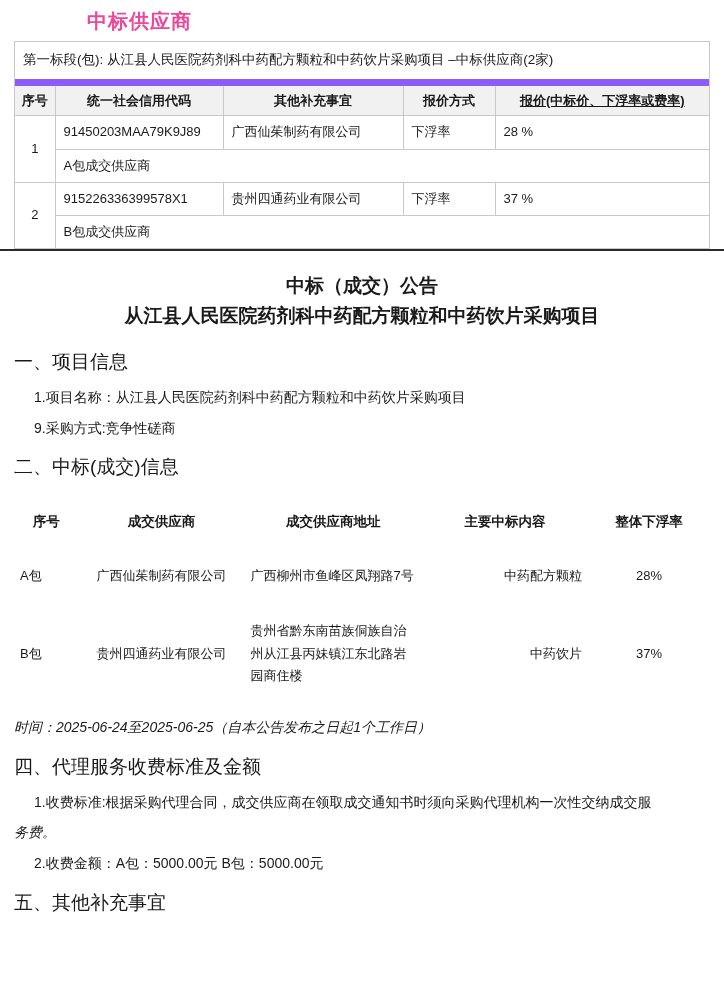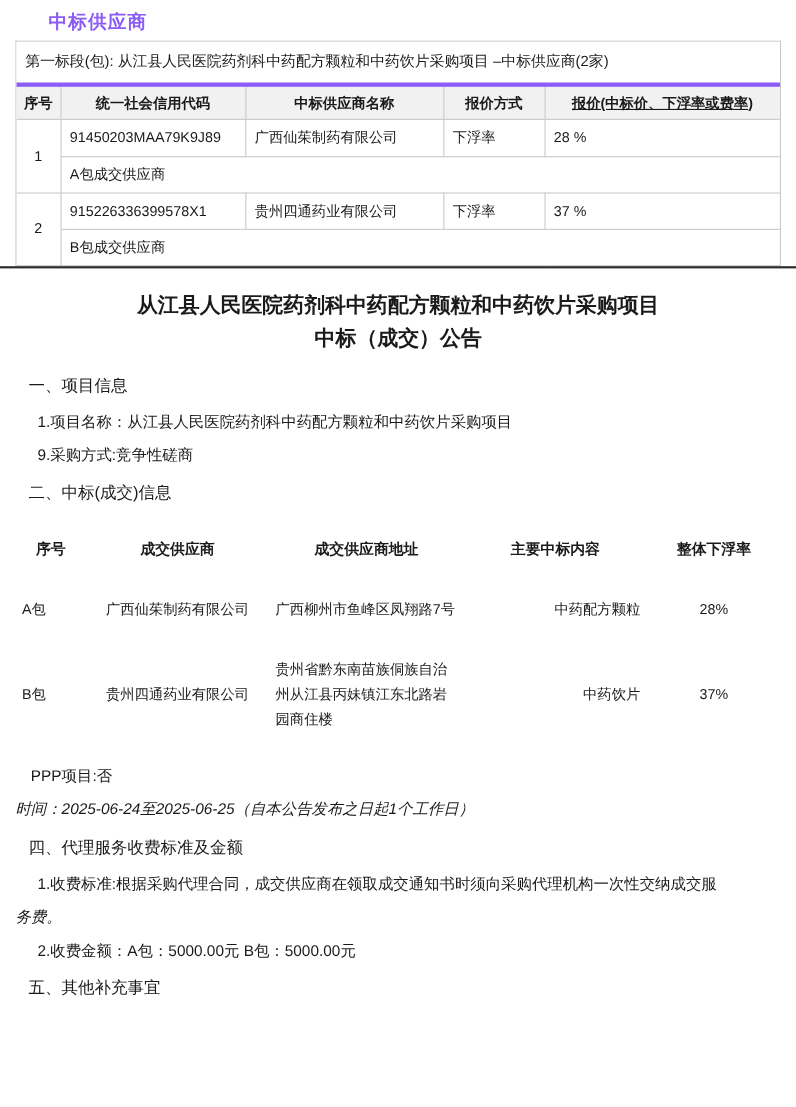--- a/index.html
+++ b/index.html
@@ -11,37 +11,38 @@
   #page {
     width: 724px;
     min-height: 1006px;
     position: relative;
     background: #fff;
     color: #1a1a1a;
   }
 
   
   .sec-title {
-    color: #8b5cf6;
-    font-size: 17px;
+    color: #ec4899;
+    font-size: 20px;
     font-weight: bold;
     padding: 8px 0 6px 44px;
     letter-spacing: 1px;
+    margin-left: 43px;
   }
 
   
   .bid-wrap {
     margin: 0 14px 0 14px;
     border: 1px solid #c9c9c9;
     border-bottom: none;
   }
   .bid-head {
     font-size: 13.5px;
     padding: 9px 8px;
-    border-bottom: 4px solid #8b5cf6;
+    border-bottom: 7px solid #8b5cf6;
     background: #fff;
     line-height: 1.4;
   }
   table.bid {
     width: 100%;
     border-collapse: collapse;
     font-size: 13px;
   }
   table.bid th {
     background: #f1f1f1;
@@ -77,21 +78,21 @@
     font-size: 14px;
     line-height: 1.9;
   }
   .doc-title {
     text-align: center;
     font-size: 19px;
     font-weight: bold;
     line-height: 1.55;
     margin: 4px 0 14px 0;
   }
-  .h2 { font-size: 15px; margin: 8px 0 2px 12px; }
+  .h2 { font-size: 19px; margin: 8px 0 2px 0; }
   .li1 { padding-left: 20px; margin: 4px 0; }
   .li-indent { padding-left: 14px; margin: 4px 0; }
   .para { margin: 4px 0; font-style: italic; }
 
   
   table.result {
     width: 100%;
     border-collapse: collapse;
     font-size: 13px;
     margin: 14px 0 10px 0;
@@ -120,21 +121,21 @@
 
   <div class="sec-title">中标供应商</div>
 
   <div class="bid-wrap">
     <div class="bid-head">第一标段(包):  从江县人民医院药剂科中药配方颗粒和中药饮片采购项目 –中标供应商(2家)</div>
     <table class="bid">
       <thead>
         <tr>
           <th class="col-idx">序号</th>
           <th class="col-code">统一社会信用代码</th>
-          <th class="col-name">中标供应商名称</th>
+          <th class="col-name">其他补充事宜</th>
           <th class="col-mode">报价方式</th>
           <th>报价(中标价、下浮率或费率)</th>
         </tr>
       </thead>
       <tbody>
         <tr>
           <td class="col-idx" rowspan="2">1</td>
           <td>91450203MAA79K9J89</td>
           <td>广西仙茱制药有限公司</td>
           <td>下浮率</td>
@@ -152,22 +153,22 @@
         </tr>
         <tr>
           <td class="cell-sub" colspan="4">B包成交供应商</td>
         </tr>
       </tbody>
     </table>
   </div>
 
   <div class="doc">
     <div class="doc-title">
+      <div>中标（成交）公告</div>
       <div>从江县人民医院药剂科中药配方颗粒和中药饮片采购项目</div>
-      <div>中标（成交）公告</div>
     </div>
 
     <div class="h2">一、项目信息</div>
     <div class="li1">1.项目名称：从江县人民医院药剂科中药配方颗粒和中药饮片采购项目</div>
     <div class="li1">9.采购方式:竞争性磋商</div>
 
     <div class="h2">二、中标(成交)信息</div>
 
     <table class="result">
       <thead>
@@ -190,21 +191,20 @@
         <tr>
           <td class="r-idx">B包</td>
           <td class="r-sup">贵州四通药业有限公司</td>
           <td class="r-addr">贵州省黔东南苗族侗族自治州从江县丙妹镇江东北路岩园商住楼</td>
           <td class="r-cont">中药饮片</td>
           <td class="r-rate">37%</td>
         </tr>
       </tbody>
     </table>
 
-    <div class="li-indent">PPP项目:否</div>
 
     <div class="para">时间：2025-06-24至2025-06-25（自本公告发布之日起1个工作日）</div>
 
     <div class="h2">四、代理服务收费标准及金额</div>
     <div class="li1">1.收费标准:根据采购代理合同，成交供应商在领取成交通知书时须向采购代理机构一次性交纳成交服</div>
     <div class="para">务费。</div>
     <div class="li1">2.收费金额：A包：5000.00元   B包：5000.00元</div>
 
     <div class="h2">五、其他补充事宜</div>
   </div>

